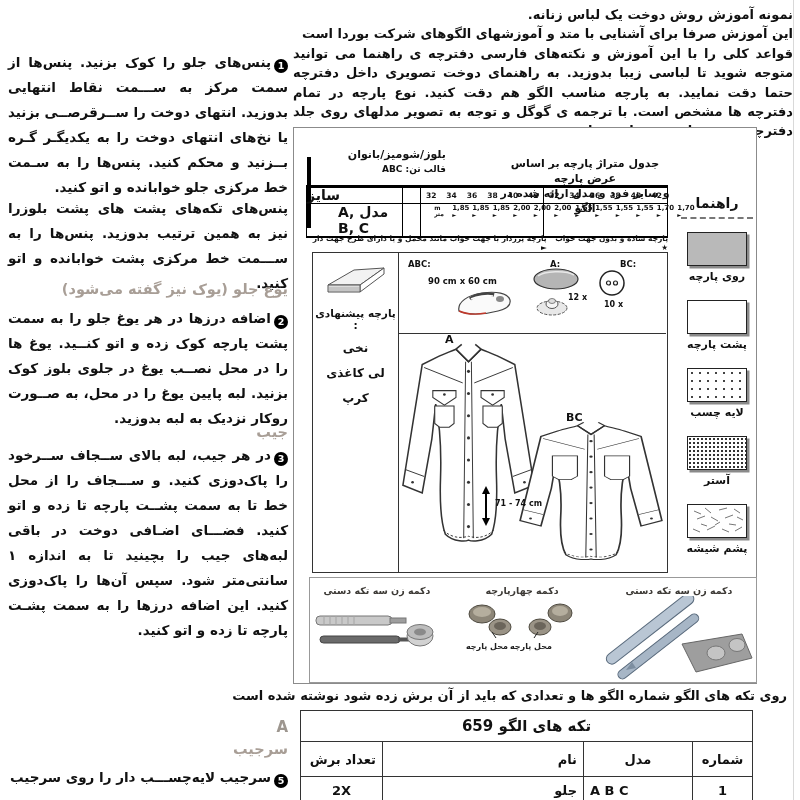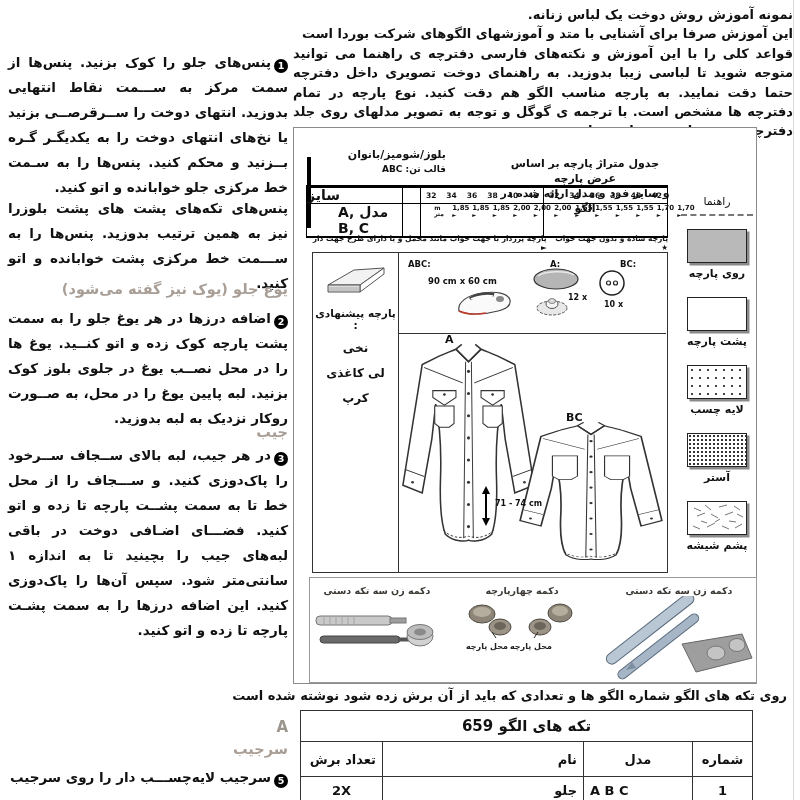--- a/index.html
+++ b/index.html
@@ -63,21 +63,21 @@
   .meas-txt{position:absolute;font-size:8px;font-weight:700;white-space:nowrap;}
 
   .toolsbox{position:absolute;left:15px;top:449px;width:446px;height:104px;border:1px solid #999;}
   .tool{position:absolute;top:0;height:100%;}
   .tool .tlab{position:absolute;top:7px;width:100%;text-align:center;direction:rtl;
               font-size:9.5px;font-weight:700;color:#3d3a36;}
   .spot{position:absolute;font-size:8px;font-weight:700;direction:rtl;color:#222;}
 
   
   .legend{position:absolute;left:678px;top:195px;width:78px;direction:rtl;text-align:center;}
-  .lg-title{font-size:11px;font-weight:400;}
+  .lg-title{font-size:14px;font-weight:700;}
   .lg-dash{width:72px;border-top:2px dashed #777;margin:6px auto 13px auto;}
   .sw{width:58px;height:32px;margin:0 auto;border:1px solid #222;box-shadow:2.5px 2.5px 0 #8a8a8a;
       background:#fff;}
   .sw-face{background:#b9b9b9;}
   .sw-int{background-color:#fff;background-image:radial-gradient(#444 1px, transparent 1.4px);
           background-size:8px 8px;}
   .sw-lin{background-color:#fff;background-image:radial-gradient(#333 1px, transparent 1.3px);
           background-size:4px 4px;}
   .sw-lab{font-size:11px;font-weight:700;margin:4px 0 17px 0;}
 

